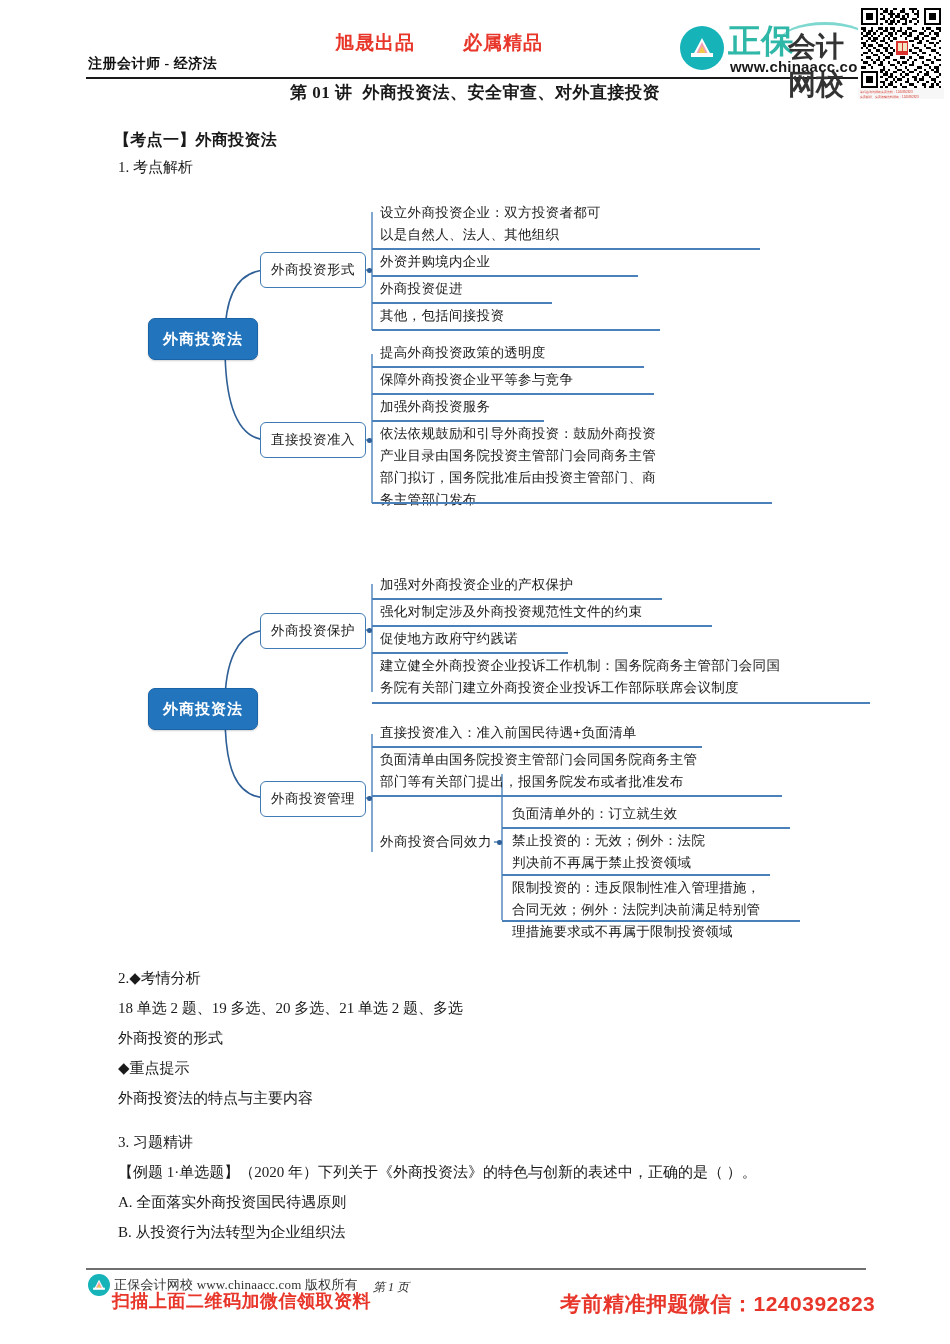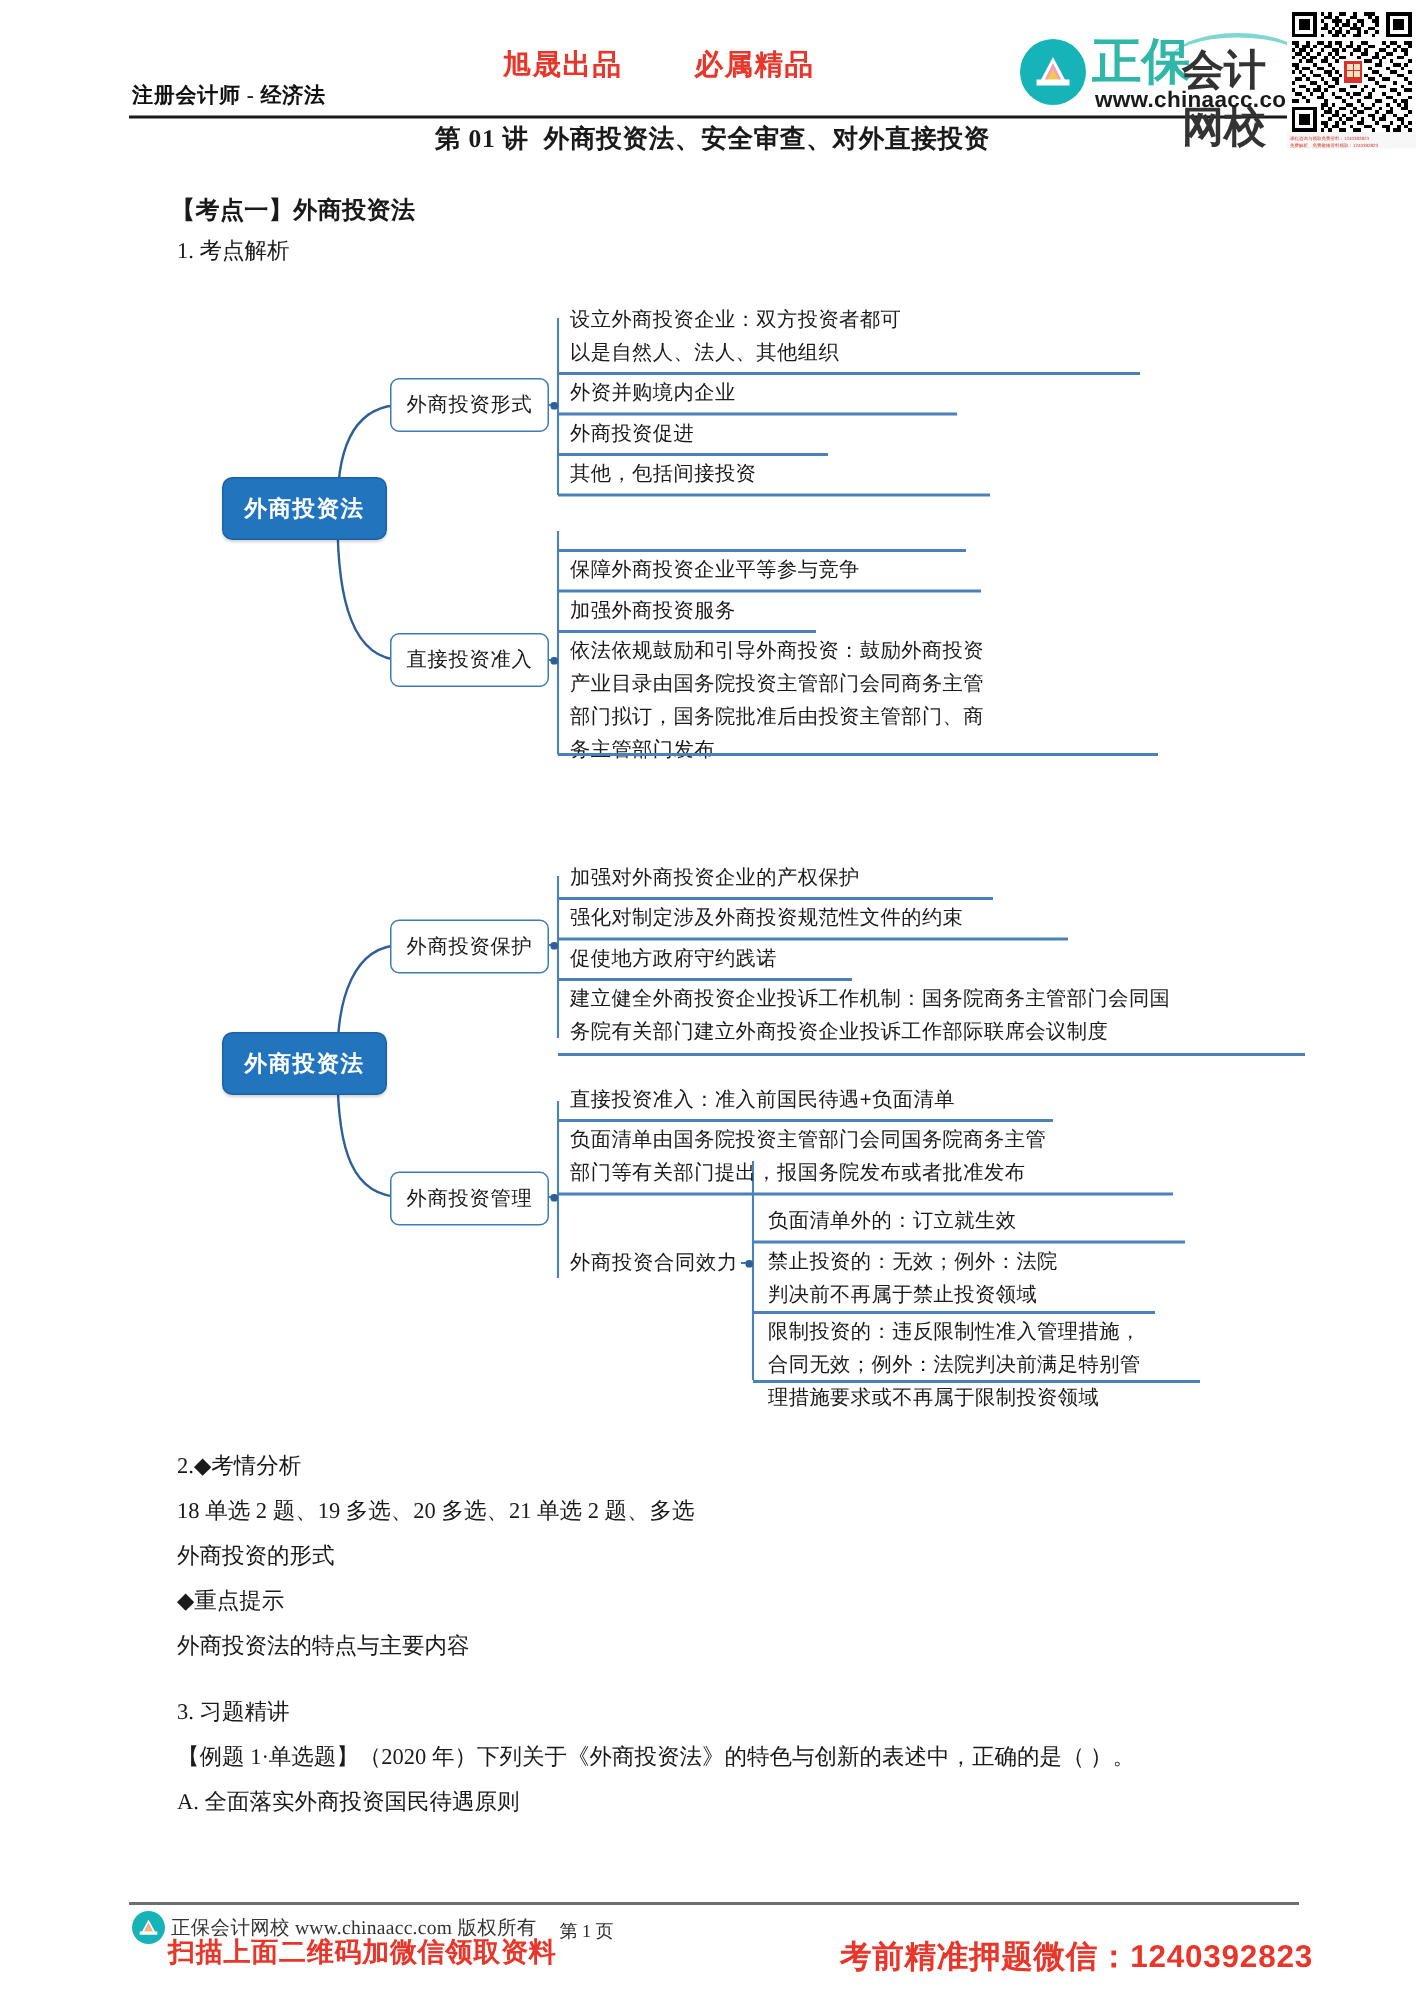--- a/index.html
+++ b/index.html
@@ -237,20 +237,21 @@
     white-space: nowrap;
     letter-spacing: .2px;
   }
   .ft-page {
     position: absolute;
     left: 0; top: 1279px;
     width: 782px;
     text-align: center;
     font-size: 12px;
     color: #2b2b2b;
+    font-style: italic;
   }
   .ft-red-left {
     position: absolute;
     left: 112px; top: 1289px;
     font-size: 18px;
     font-weight: 700;
     color: #e8362a;
     letter-spacing: .5px;
     white-space: nowrap;
   }
@@ -610,20 +611,21 @@
 
     <div class="leaf" style="left:240px; top:61px; width:300px;">外资并购境内企业</div>
     <div class="leaf-ul" style="left:232px; top:85px; width:266px;"></div>
 
     <div class="leaf" style="left:240px; top:88px; width:300px;">外商投资促进</div>
     <div class="leaf-ul" style="left:232px; top:112px; width:180px;"></div>
 
     <div class="leaf" style="left:240px; top:115px; width:300px;">其他，包括间接投资</div>
     <div class="leaf-ul" style="left:232px; top:139px; width:288px;"></div>
 
+    <div class="leaf" style="left:240px; top:152px; width:380px;">提高外商投资政策的透明度</div>
     <div class="leaf-ul" style="left:232px; top:176px; width:272px;"></div>
 
     <div class="leaf" style="left:240px; top:179px; width:380px;">保障外商投资企业平等参与竞争</div>
     <div class="leaf-ul" style="left:232px; top:203px; width:282px;"></div>
 
     <div class="leaf" style="left:240px; top:206px; width:380px;">加强外商投资服务</div>
     <div class="leaf-ul" style="left:232px; top:230px; width:172px;"></div>
 
     <div class="leaf" style="left:240px; top:233px; width:400px; white-space:pre-line;">依法依规鼓励和引导外商投资：鼓励外商投资
 产业目录由国务院投资主管部门会同商务主管
@@ -698,20 +700,21 @@
     <p>18 单选 2 题、19 多选、20 多选、21 单选 2 题、多选</p>
     <p>外商投资的形式</p>
     <p>◆重点提示</p>
     <p>外商投资法的特点与主要内容</p>
   </div>
 
   <div class="textblock tb-exer">
     <p>3. 习题精讲</p>
     <p>【例题 1·单选题】（2020 年）下列关于《外商投资法》的特色与创新的表述中，正确的是（  ）。</p>
     <p>A. 全面落实外商投资国民待遇原则</p>
+    <p>B. 从投资行为法转型为企业组织法</p>
   </div>
 
   <div class="ft-rule"></div>
   <div class="ft-logo">
     <svg width="16" height="16" viewBox="0 0 30 30" aria-hidden="true">
       <path d="M6 22 L15 5 L24 22 Z" fill="#ffffff"></path>
       <path d="M9 21 L15 9 L21 21 Z" fill="#f2a0b7"></path>
       <path d="M11 21 L15 13 L19 21 Z" fill="#f4c84a"></path>
       <path d="M4 20 h22 v4 h-22 z" fill="#ffffff"></path>
     </svg>

